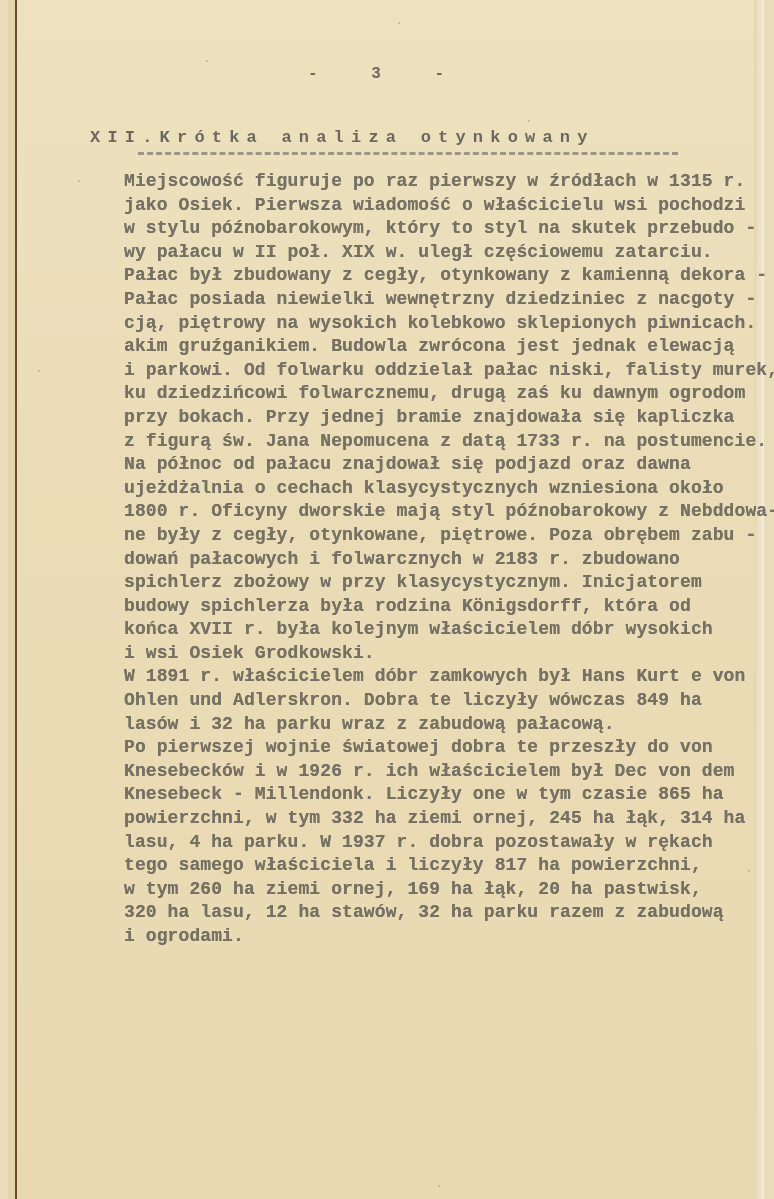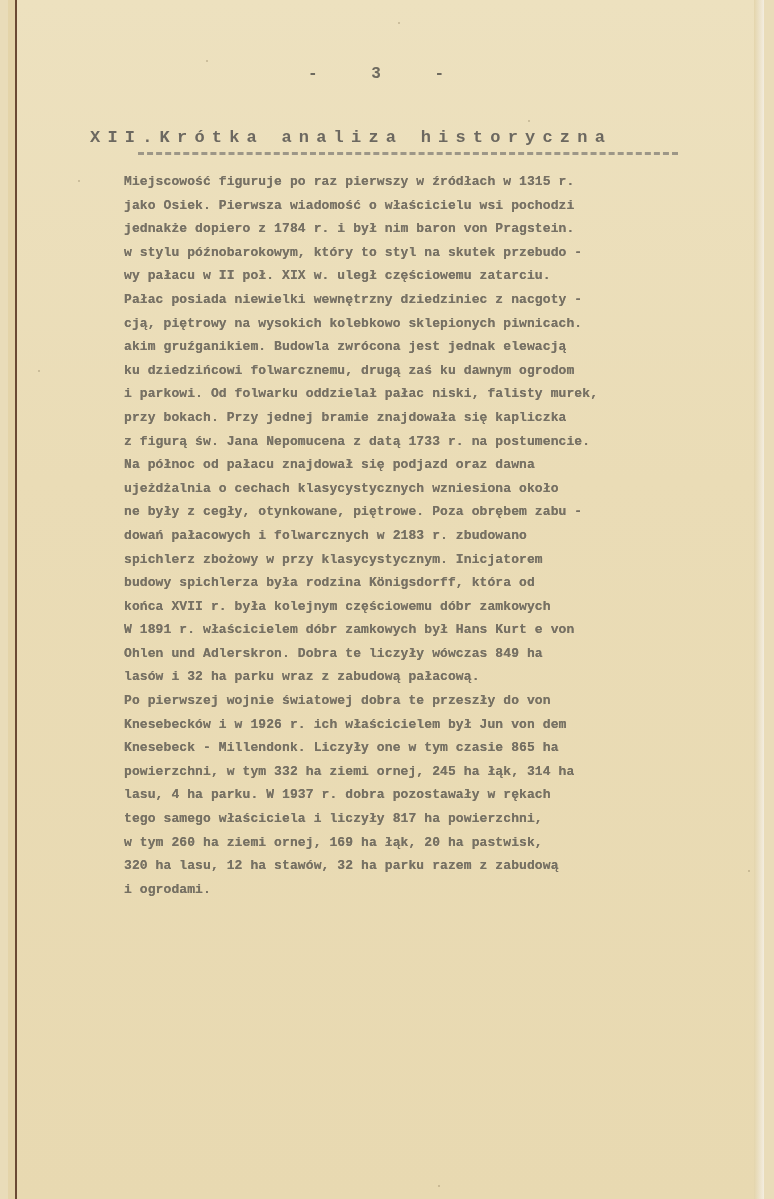--- a/index.html
+++ b/index.html
@@ -80,21 +80,21 @@
       width: 540px;
       height: 3px;
       border-top: 3px dashed #8a857a;
       opacity: 0.8;
     }
     .body-text {
       position: absolute;
       top: 170px;
       left: 116px;
       width: 650px;
-      font-size: 13px;
+      font-size: 18px;
       line-height: 23.6px;
       color: #5e5a52;
       font-weight: bold;
       letter-spacing: 0.1px;
     }
     .line {
       display: block;
       white-space: nowrap;
       opacity: 0.82;
       text-shadow: 0 0 0.6px #6c675d;
@@ -111,48 +111,50 @@
   <span class="speck" style="left:198px;top:60px;"></span>
   <span class="speck" style="left:390px;top:22px;"></span>
   <span class="speck" style="left:70px;top:180px;"></span>
   <span class="speck" style="left:520px;top:120px;"></span>
   <span class="speck" style="left:30px;top:370px;"></span>
   <span class="speck" style="left:740px;top:870px;"></span>
   <span class="speck" style="left:430px;top:1185px;"></span>
 
   <div class="page-number">- 3 -</div>
 
-  <div class="section-heading">XII.Krótka analiza historyczna</div>
+  <div class="section-heading">XII.Krótka analiza otynkowany</div>
   <div class="heading-underline"></div>
 
   <div class="body-text">
     <span class="line">Miejscowość figuruje po raz pierwszy w źródłach w 1315 r.</span>
     <span class="line">jako Osiek. Pierwsza wiadomość o właścicielu wsi pochodzi</span>
-    <span class="line">jednakże dopiero z 1784 r. i był nim baron von Pragstein.</span>
     <span class="line">w stylu późnobarokowym, który to styl na skutek przebudo -</span>
     <span class="line">wy pałacu w II poł. XIX w. uległ częściowemu zatarciu.</span>
+    <span class="line">Pałac był zbudowany z cegły, otynkowany z kamienną dekora -</span>
     <span class="line">Pałac posiada niewielki wewnętrzny dziedziniec z nacgoty -</span>
     <span class="line">cją, piętrowy na wysokich kolebkowo sklepionych piwnicach.</span>
     <span class="line">akim gruźganikiem. Budowla zwrócona jest jednak elewacją</span>
+    <span class="line">i parkowi. Od folwarku oddzielał pałac niski, falisty murek,</span>
     <span class="line">ku dziedzińcowi folwarcznemu, drugą zaś ku dawnym ogrodom</span>
-    <span class="line">i parkowi. Od folwarku oddzielał pałac niski, falisty murek,</span>
     <span class="line">przy bokach. Przy jednej bramie znajdowała się kapliczka</span>
     <span class="line">z figurą św. Jana Nepomucena z datą 1733 r. na postumencie.</span>
     <span class="line">Na północ od pałacu znajdował się podjazd oraz dawna</span>
     <span class="line">ujeżdżalnia o cechach klasycystycznych wzniesiona około</span>
+    <span class="line">1800 r. Oficyny dworskie mają styl późnobarokowy z Nebddowa-</span>
     <span class="line">ne były z cegły, otynkowane, piętrowe. Poza obrębem zabu -</span>
     <span class="line">dowań pałacowych i folwarcznych w 2183 r. zbudowano</span>
     <span class="line">spichlerz zbożowy w przy klasycystycznym. Inicjatorem</span>
     <span class="line">budowy spichlerza była rodzina Königsdorff, która od</span>
-    <span class="line">końca XVII r. była kolejnym częściowemu dóbr zamkowych</span>
+    <span class="line">końca XVII r. była kolejnym właścicielem dóbr wysokich</span>
+    <span class="line">i wsi Osiek Grodkowski.</span>
     <span class="line">W 1891 r. właścicielem dóbr zamkowych był Hans Kurt e von</span>
     <span class="line">Ohlen und Adlerskron. Dobra te liczyły wówczas 849 ha</span>
     <span class="line">lasów i 32 ha parku wraz z zabudową pałacową.</span>
     <span class="line">Po pierwszej wojnie światowej dobra te przeszły do von</span>
-    <span class="line">Knesebecków i w 1926 r. ich właścicielem był Jun von dem</span>
+    <span class="line">Knesebecków i w 1926 r. ich właścicielem był Dec von dem</span>
     <span class="line">Knesebeck - Millendonk. Liczyły one w tym czasie 865 ha</span>
     <span class="line">powierzchni, w tym 332 ha ziemi ornej, 245 ha łąk, 314 ha</span>
     <span class="line">lasu, 4 ha parku. W 1937 r. dobra pozostawały w rękach</span>
     <span class="line">tego samego właściciela i liczyły 817 ha powierzchni,</span>
     <span class="line">w tym 260 ha ziemi ornej, 169 ha łąk, 20 ha pastwisk,</span>
     <span class="line">320 ha lasu, 12 ha stawów, 32 ha parku razem z zabudową</span>
     <span class="line">i ogrodami.</span>
   </div>
 </div>
 

